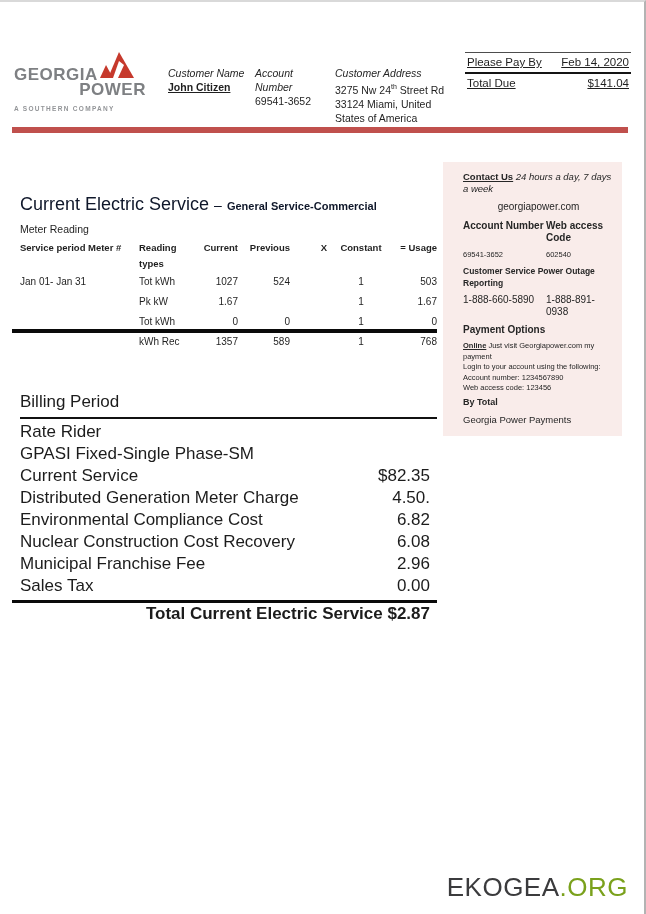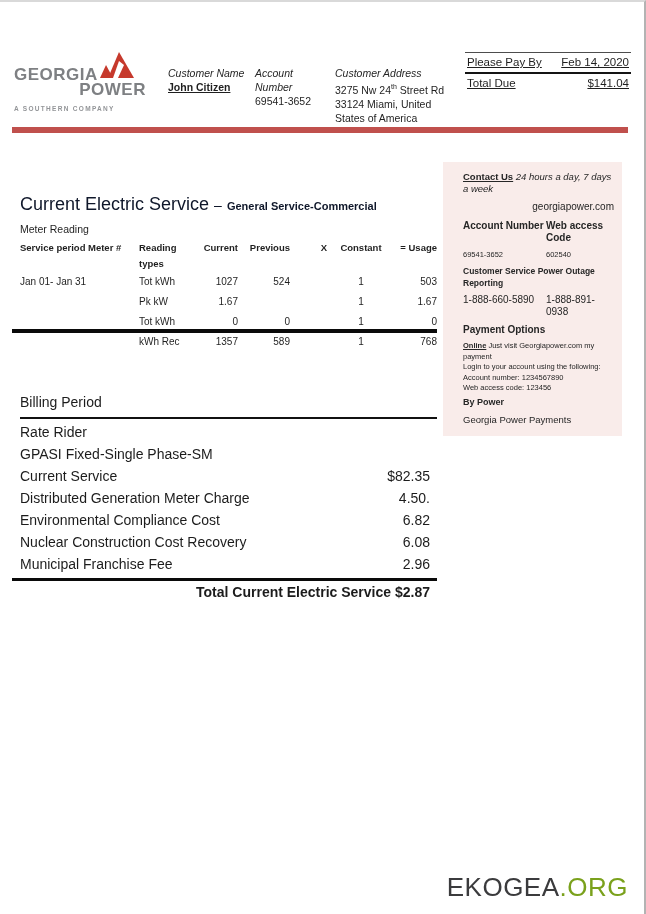--- a/index.html
+++ b/index.html
@@ -46,32 +46,32 @@
   .mrow > span:nth-child(4), .mrow > span:nth-child(5), .mrow > span:nth-child(8) { text-align:right; }
   .mrow > span:nth-child(6) { text-align:right; }
   .mrow > span:nth-child(7) { text-align:center; }
 
   .thick-line { position:absolute; left:12px; top:327px; width:425px; height:4px; background:#0a0a0a; }
 
   
   .sidebar { position:absolute; left:443px; top:160px; width:179px; padding:9px 8px 10px 9px;
              font-size:9.5px; line-height:12px; color:#262626; }
   .sb-row { margin-bottom:4px; }
-  .sb-center { text-align:right; margin:6px 0 7px; font-size:10px; }
+  .sb-center { text-align:center; margin:6px 0 7px; font-size:10px; }
   .sb-grid { display:grid; grid-template-columns:83px 1fr; }
   .sb-head { font-weight:bold; font-size:10px; margin-bottom:5px; }
   .sb-small { font-size:7.5px; line-height:11px; }
   .sb-bold-sm { font-weight:bold; font-size:8.5px; margin:4px 0 5px; }
   .sb-phones { font-size:10px; margin-bottom:6px; }
   .sb-pay { font-weight:bold; font-size:10px; margin:3px 0 5px; }
   .sb-fine { font-size:7.5px; line-height:10.5px; }
   .sb-mail { font-weight:bold; font-size:9px; margin:2px 0 6px; }
 
   
-  .billing { position:absolute; left:20px; top:389px; width:417px; font-size:14px; color:#1c1c1c; }
+  .billing { position:absolute; left:20px; top:389px; width:417px; font-size:17px; color:#1c1c1c; }
   .b-line { line-height:22px; }
   .b-divider { height:2px; background:#111; margin:4px 0 2px; }
   .charge-row { display:flex; justify-content:space-between; line-height:22px; padding-right:7px;gap:27px; }
   .b-total-line { height:3px; background:#0a0a0a; margin:3px 0 2px -8px; width:425px; }
   .b-total { text-align:right; padding-right:7px; line-height:18px; font-weight:600; }
 
   
   .footer-brand { position:absolute; right:16px; top:870px; font-size:26px; letter-spacing:.5px;
                   font-weight:400; color:#3b3b3d; }
 </style>
@@ -210,21 +210,21 @@
       <span>1-888-660-5890</span>
       <span>1-888-891-0938</span>
     </div>
     <div class="sb-pay">Payment Options</div>
     <div class="sb-fine">
       <span class="bold">Online</span><span> Just visit Georgiapower.com my payment</span>
     </div>
     <div class="sb-fine">Login to your account using the following:</div>
     <div class="sb-fine">Account number: 1234567890</div>
     <div class="sb-fine">Web access code: 123456</div>
-    <div class="sb-mail">By Power</div>
+    <div class="sb-mail">By Total</div>
     <div>Georgia Power Payments</div>
   </aside>
 
   <section class="billing">
     <div class="b-line">Billing Period</div>
     <div class="b-divider"></div>
     <div class="b-line">Rate Rider</div>
     <div class="b-line">GPASI Fixed-Single Phase-SM</div>
 
     <div class="charge-row">
@@ -240,20 +240,24 @@
         <span>6.82</span>
     </div>
     <div class="charge-row">
       <span>Nuclear Construction Cost Recovery</span>
         <span>6.08</span>
     </div>
     <div class="charge-row">
       <span>Municipal Franchise Fee</span>
         <span>2.96</span>
     </div>
+    <div class="charge-row">
+      <span>Sales Tax</span>
+        <span>0.00</span>
+    </div>
 
     <div class="b-total-line"></div>
     <div class="b-total">Total Current Electric Service $2.87</div>
   </section>
 
   <div class="footer-brand">
     <span>EKOGEA</span><span style="color:#7aa11c;">.ORG</span>
   </div>
 
 </div>

